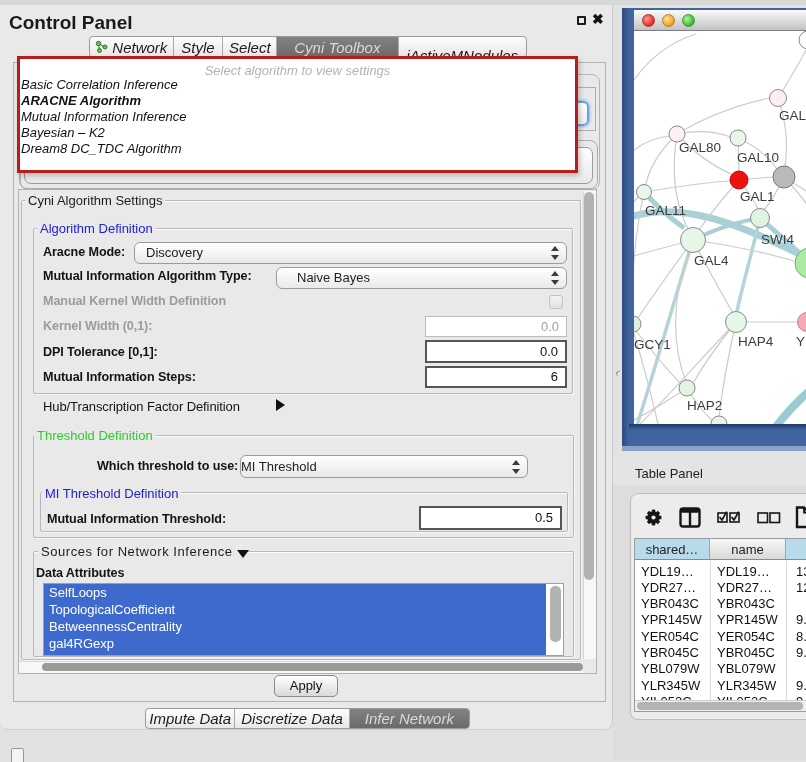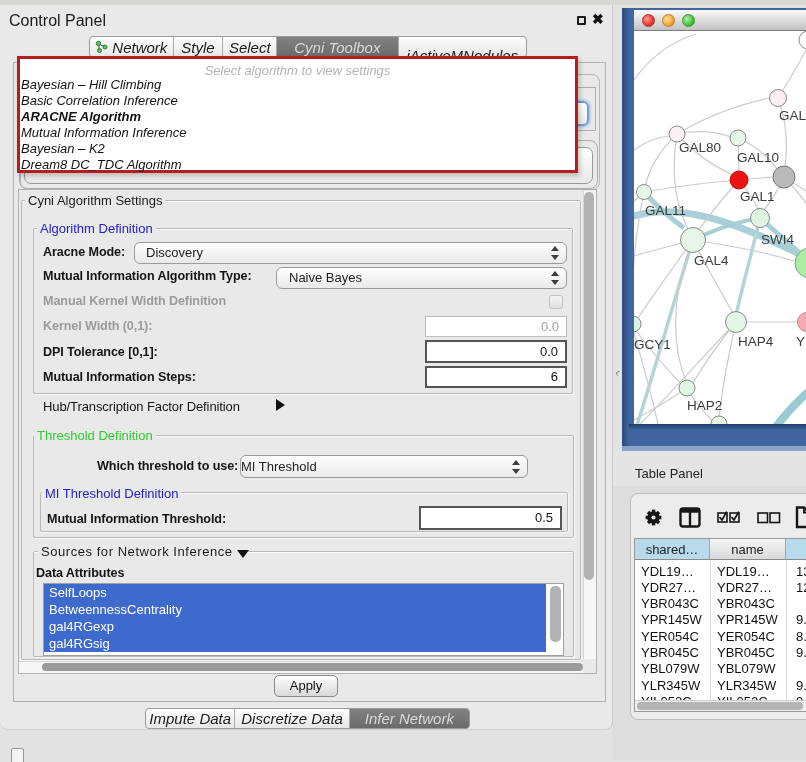--- a/index.html
+++ b/index.html
@@ -3,21 +3,21 @@
 <style>
 * { margin:0; padding:0; box-sizing:border-box; }
 html,body { width:806px; height:762px; overflow:hidden; background:#e2e2e2;
   font-family:"Liberation Sans", sans-serif; }
 .abs { position:absolute; }
 #stage { position:relative; width:806px; height:762px; }
 
 #leftwin { left:0; top:5px; width:613px; height:725px; background:#e9e9e9;
   border-right:1px solid #c9c9c9; border-bottom:1px solid #cfcfcf;
   border-radius:0 0 8px 8px; }
-#titletext { left:9px; top:7px; font-size:16px; color:#1a1a1a; }
+#titletext { left:9px; top:7px; font-size:19px; color:#1a1a1a;font-weight:bold; }
 #floatbtn { left:577px; top:11px; width:9px; height:9px; border:2px solid #1a1a1a; border-radius:1px; background:#e9e9e9; }
 #closebtn { left:592px; top:6px; font-size:14px; font-weight:bold; color:#111; }
 
 .tabstrip { top:31px; height:22px; border:1px solid #9b9b9b; border-radius:4px;
   background:linear-gradient(#fdfdfd,#e7e7e7); display:flex; overflow:hidden; }
 .tab { height:100%; display:flex; align-items:center; justify-content:center;
   font-size:15px; color:#1c1c1c; border-right:1px solid #a8a8a8;font-style:italic; }
 .tab:last-child { border-right:none; }
 .tab.sel { background:linear-gradient(#828282,#6a6a6a); color:#d9d9d9; }
 
@@ -103,38 +103,37 @@
     <div id="content" class="abs"></div>
     <div id="panelA" class="abs"></div>
     <div id="boxB" class="abs"></div>
     <div id="combo1" class="abs combo"></div>
     <div id="boxD" class="abs"></div>
     <div id="combo3" class="abs combo">
         <span>galFiltered.sif default node</span>
       </div>
     <div id="popup" class="abs">
       <div class="ph">Select algorithm to view settings</div>
-      <div class="it">Bayesian – Hill Climbing</div>
       <div class="it">Basic Correlation Inference</div>
       <div class="it" style="font-weight:bold;">ARACNE Algorithm</div>
       <div class="it">Mutual Information Inference</div>
       <div class="it">Bayesian – K2</div>
       <div class="it">Dream8 DC_TDC Algorithm</div>
     </div>
     <div id="viewport" class="abs"></div>
 
     <div class="fs" style="left:21px;top:195px;width:560px;height:460px;"></div>
     <div class="fslbl" style="left:25px;top:188px;">Cyni Algorithm Settings</div>
 
     <div class="fs" style="left:33px;top:223px;width:540px;height:166px;"></div>
     <div class="fslbl" style="left:37px;top:216px;color:#2121d3;">Algorithm Definition</div>
     <div class="lbl" style="left:43px;top:240px;">Aracne Mode:</div>
     <div class="combo abs" style="left:134px;top:237px;width:433px;height:22px;line-height:20px;padding-left:11px;">Discovery<span class="spin" style="right:6px;top:3px;"></span></div>
     <div class="lbl" style="left:43px;top:264px;">Mutual Information Algorithm Type:</div>
-    <div class="combo abs" style="left:276px;top:262px;width:291px;height:22px;line-height:20px;padding-left:12px;">Naive Bayes<span class="spin" style="right:6px;top:3px;"></span></div>
+    <div class="combo abs" style="left:276px;top:262px;width:291px;height:22px;line-height:20px;padding-left:20px;">Naive Bayes<span class="spin" style="right:6px;top:3px;"></span></div>
     <div class="lbl dis" style="left:43px;top:289px;">Manual Kernel Width Definition</div>
     <div class="abs" style="left:549px;top:290px;width:14px;height:14px;border:1px solid #c2c2c2;border-radius:3px;background:linear-gradient(#f4f4f4,#e0e0e0);"></div>
     <div class="lbl dis" style="left:43px;top:314px;">Kernel Width (0,1):</div>
     <div class="field" style="left:425px;top:311px;width:142px;height:21px;border:1px solid #bdbdbd;line-height:19px;padding-right:7px;color:#a2a2a2;">0.0</div>
     <div class="lbl" style="left:43px;top:340px;">DPI Tolerance [0,1]:</div>
     <div class="field" style="left:425px;top:335px;width:142px;height:23px;border:2px solid #555;line-height:19px;padding-right:7px;">0.0</div>
     <div class="lbl" style="left:43px;top:365px;">Mutual Information Steps:</div>
     <div class="field" style="left:425px;top:361px;width:142px;height:22px;border:2px solid #555;line-height:18px;padding-right:7px;">6</div>
 
     <div class="lbl" style="left:43px;top:395px;font-weight:normal;font-size:13px;">Hub/Transcription Factor Definition</div>
@@ -148,20 +147,21 @@
     <div class="fslbl" style="left:42px;top:481px;color:#2121d3;">MI Threshold Definition</div>
     <div class="lbl" style="left:47px;top:507px;">Mutual Information Threshold:</div>
     <div class="field" style="left:419px;top:501px;width:143px;height:24px;border:2px solid #555;line-height:20px;padding-right:7px;">0.5</div>
 
     <div class="fs" style="left:33px;top:546px;width:541px;height:106px;"></div>
     <div class="fslbl" style="left:38px;top:539px;padding-right:14px;letter-spacing:0.55px;">Sources for Network Inference</div>
     <div class="abs" style="left:237px;top:545px;width:0;height:0;border-left:6px solid transparent;border-right:6px solid transparent;border-top:8px solid #111;"></div>
     <div class="lbl" style="left:36px;top:561px;">Data Attributes</div>
     <div id="dlist" class="abs">
       <div class="li">SelfLoops</div>
+      <div class="li">TopologicalCoefficient</div>
       <div class="li">BetweennessCentrality</div>
       <div class="li">gal4RGexp</div>
       <div class="li">gal4RGsig</div>
       <div class="thumb" style="left:506px;top:2px;width:11px;height:56px;"></div>
     </div>
 
     <div class="abs" style="left:583px;top:186px;width:13px;height:468px;background:#f7f7f7;border-left:1px solid #d6d6d6;"></div>
     <div class="thumb" style="left:584px;top:187px;width:10px;height:388px;"></div>
     <div class="abs" style="left:19px;top:656px;width:564px;height:12px;background:#f7f7f7;border-top:1px solid #d6d6d6;"></div>
     <div class="thumb" style="left:42px;top:658px;width:541px;height:8px;background:#9a9a9a;"></div>

